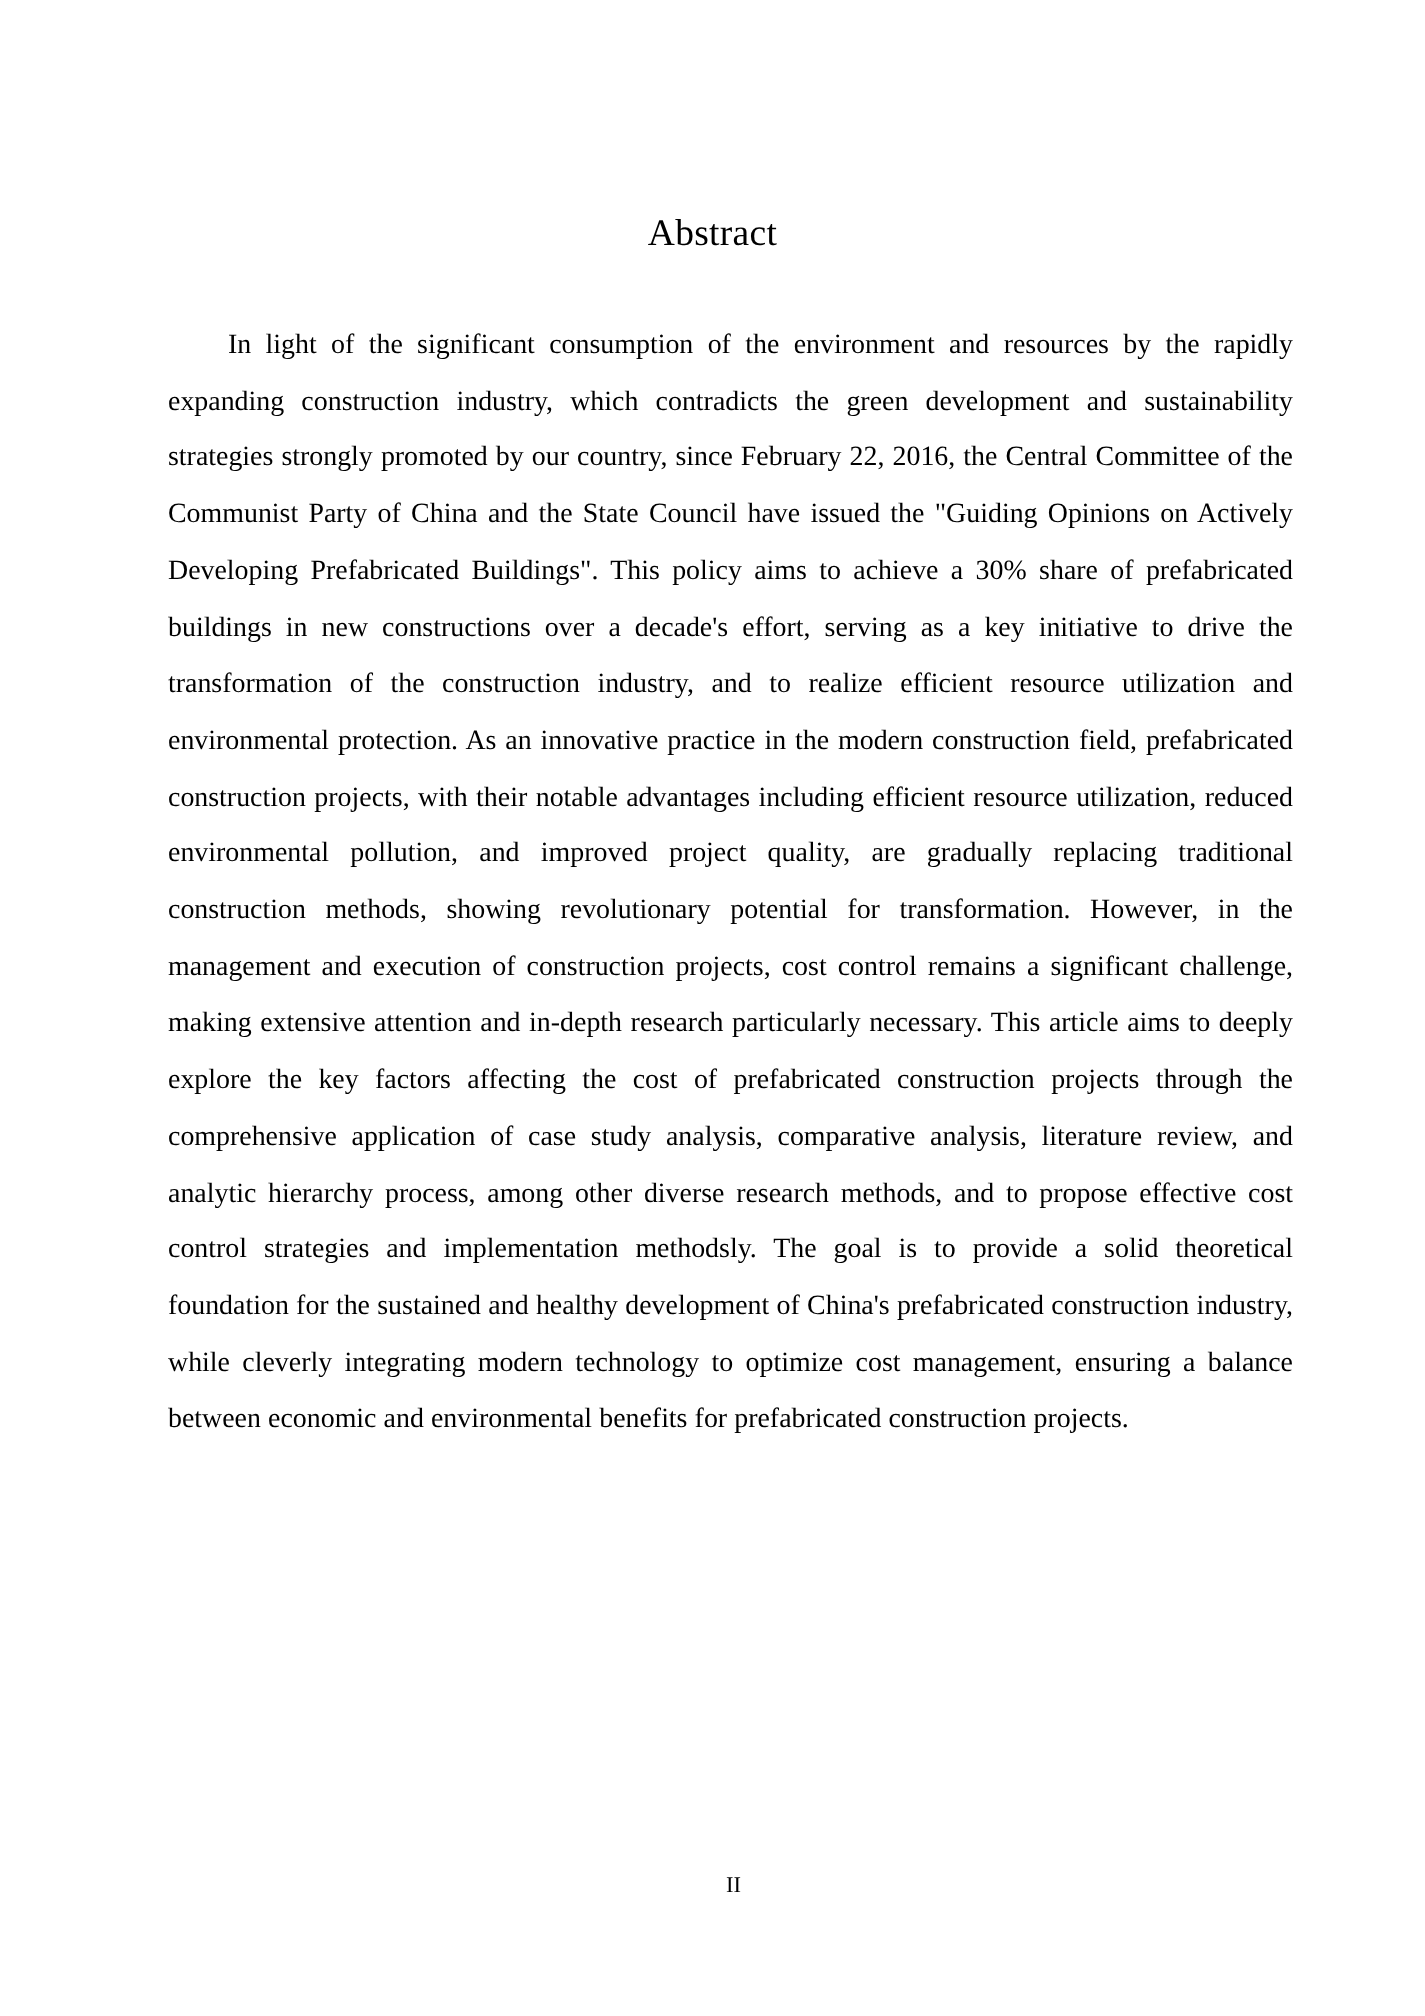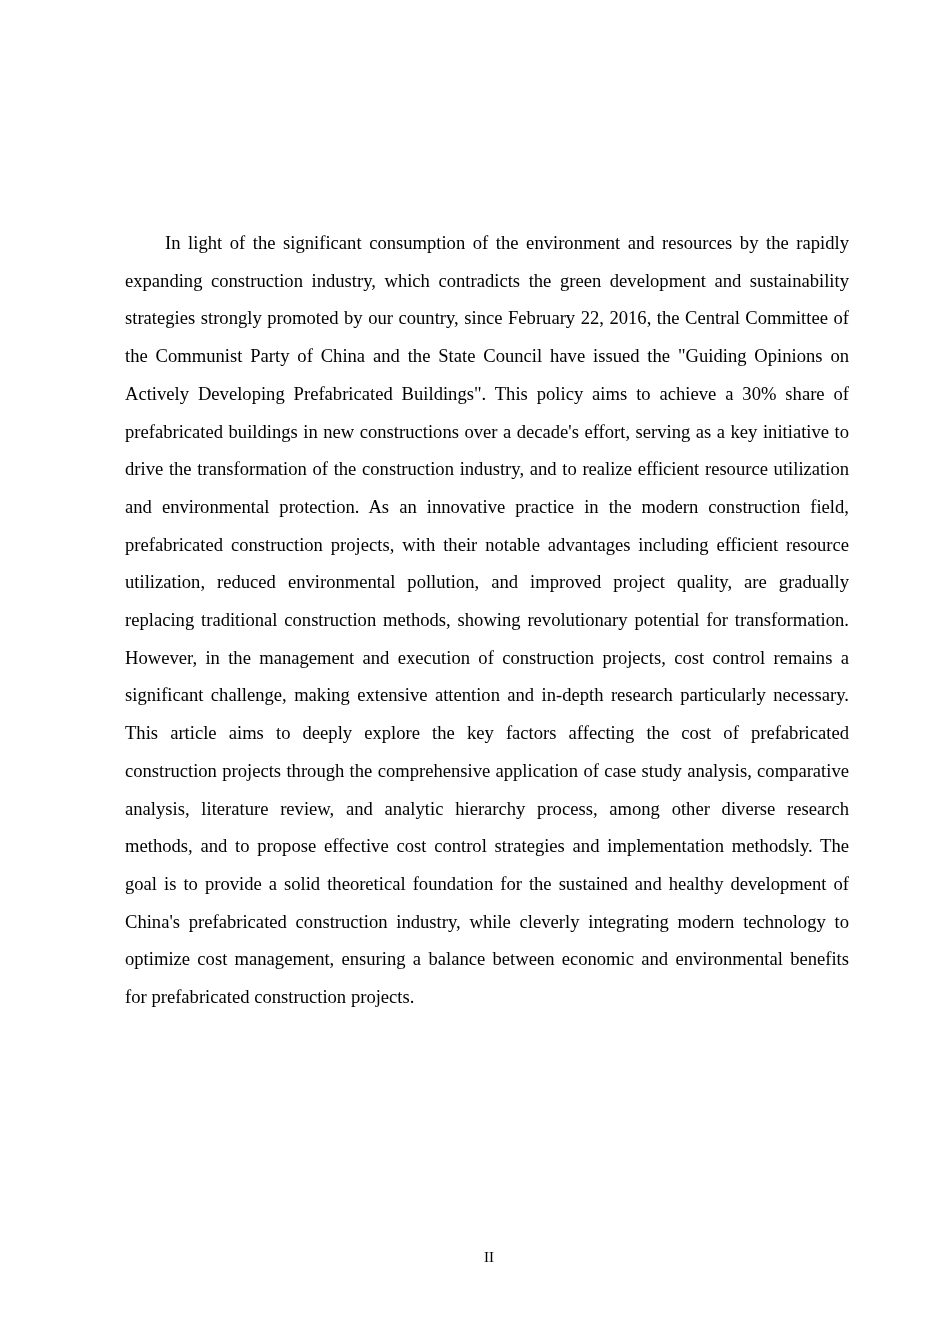--- a/index.html
+++ b/index.html
@@ -36,21 +36,21 @@
   }
 
   
   .body-block {
     position: absolute;
     left: 112px;
     top: 211px;
     width: 750px;
   }
   .abstract-para {
-    margin: 13px;
+    margin: 0;
     font-size: 18.6px;
     line-height: 37.7px;
     text-align: justify;
     text-justify: inter-word;
     text-indent: 40px;
     hyphens: none;
     word-spacing: 0.1px;
   }
 
   
@@ -81,20 +81,21 @@
     text-align: center;
     font-size: 15px;
     line-height: 22px;
   }
 </style>
 </head>
 <body>
 
 <div class="page">
 
+  <h1 class="doc-title">Abstract</h1>
 
   <div class="body-block">
     <p class="abstract-para">In light of the significant consumption of the environment and resources by the rapidly expanding construction industry, which contradicts the green development and sustainability strategies strongly promoted by our country, since February 22, 2016, the Central Committee of the Communist Party of China and the State Council have issued the "Guiding Opinions on Actively Developing Prefabricated Buildings". This policy aims to achieve a 30% share of prefabricated buildings in new constructions over a decade's effort, serving as a key initiative to drive the transformation of the construction industry, and to realize efficient resource utilization and environmental protection. As an innovative practice in the modern construction field, prefabricated construction projects, with their notable advantages including efficient resource utilization, reduced environmental pollution, and improved project quality, are gradually replacing traditional construction methods, showing revolutionary potential for transformation. However, in the management and execution of construction projects, cost control remains a significant challenge, making extensive attention and in-depth research particularly necessary. This article aims to deeply explore the key factors affecting the cost of prefabricated construction projects through the comprehensive application of case study analysis, comparative analysis, literature review, and analytic hierarchy process, among other diverse research methods, and to propose effective cost control strategies and implementation methodsly. The goal is to provide a solid theoretical foundation for the sustained and healthy development of China's prefabricated construction industry, while cleverly integrating modern technology to optimize cost management, ensuring a balance between economic and environmental benefits for prefabricated construction projects.</p>
   </div>
 
 
   <div class="page-number">II</div>
 
 </div>
 

